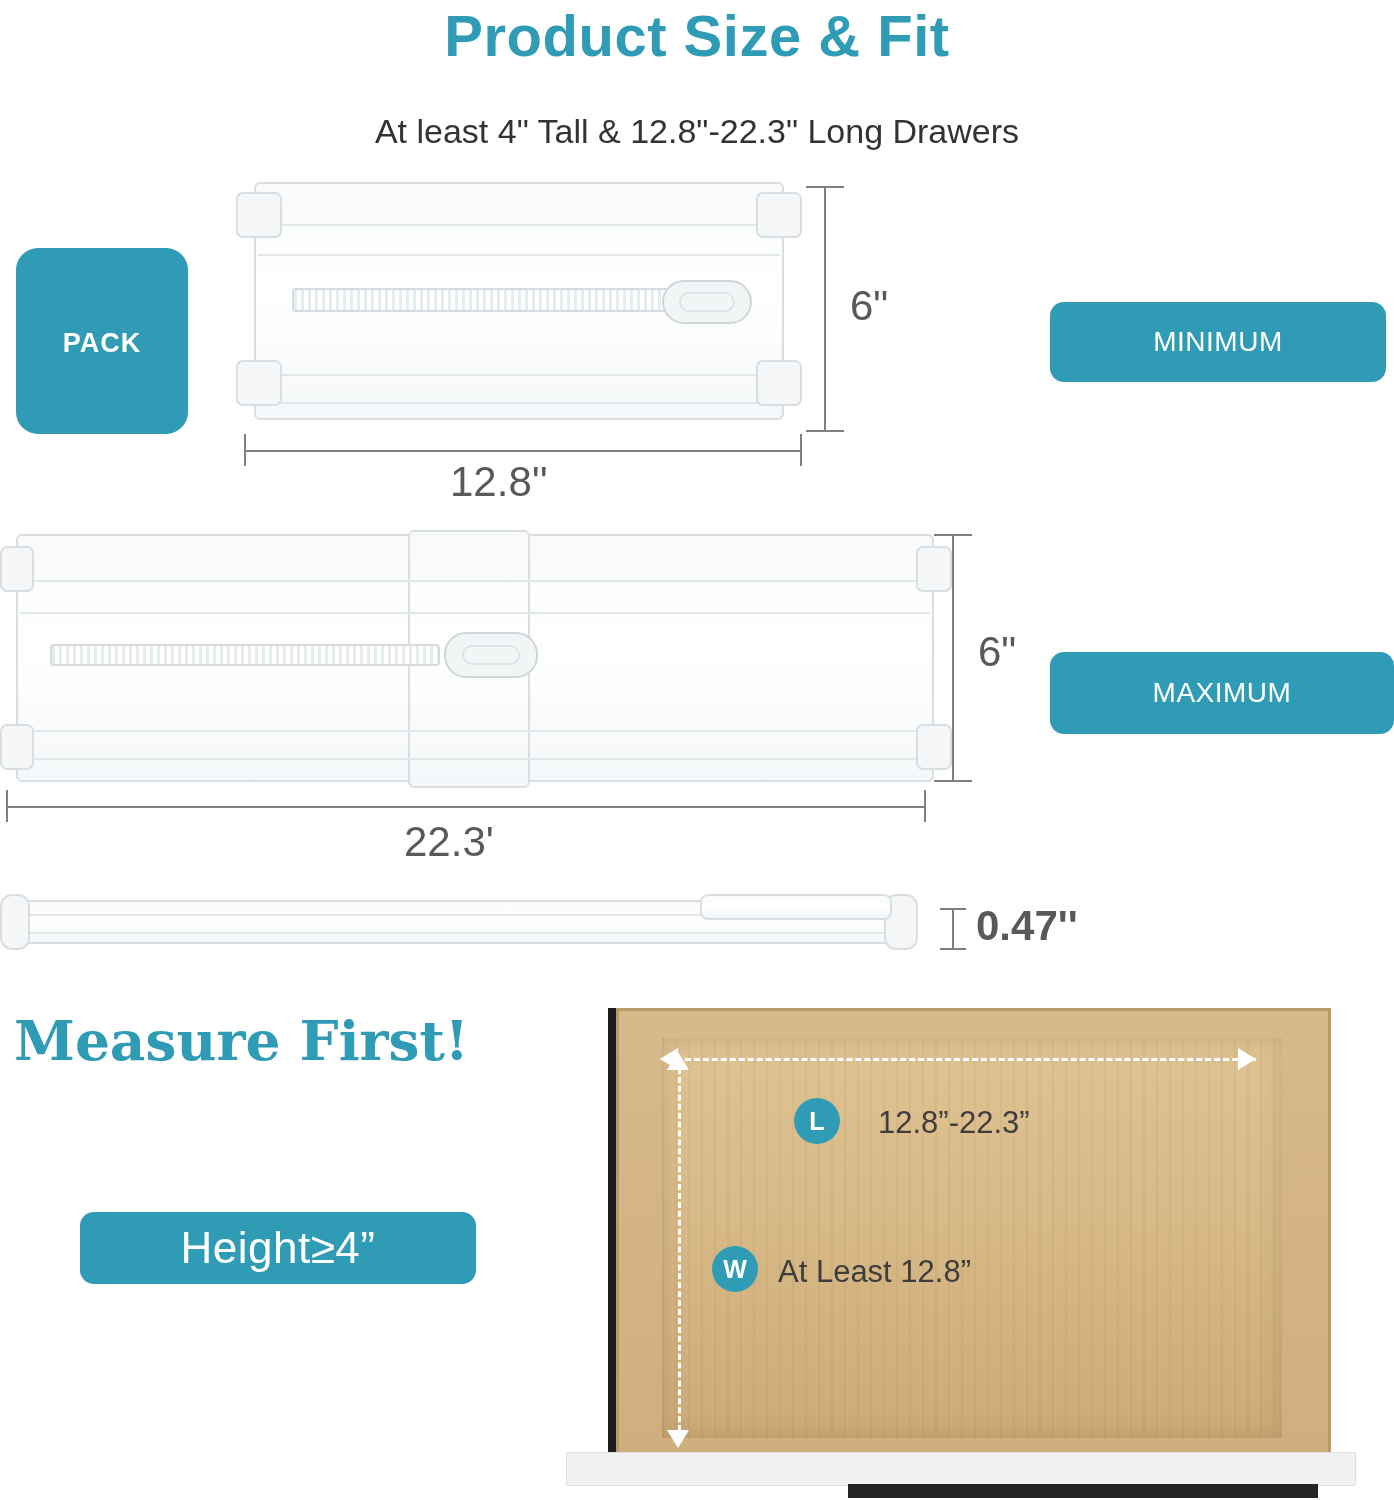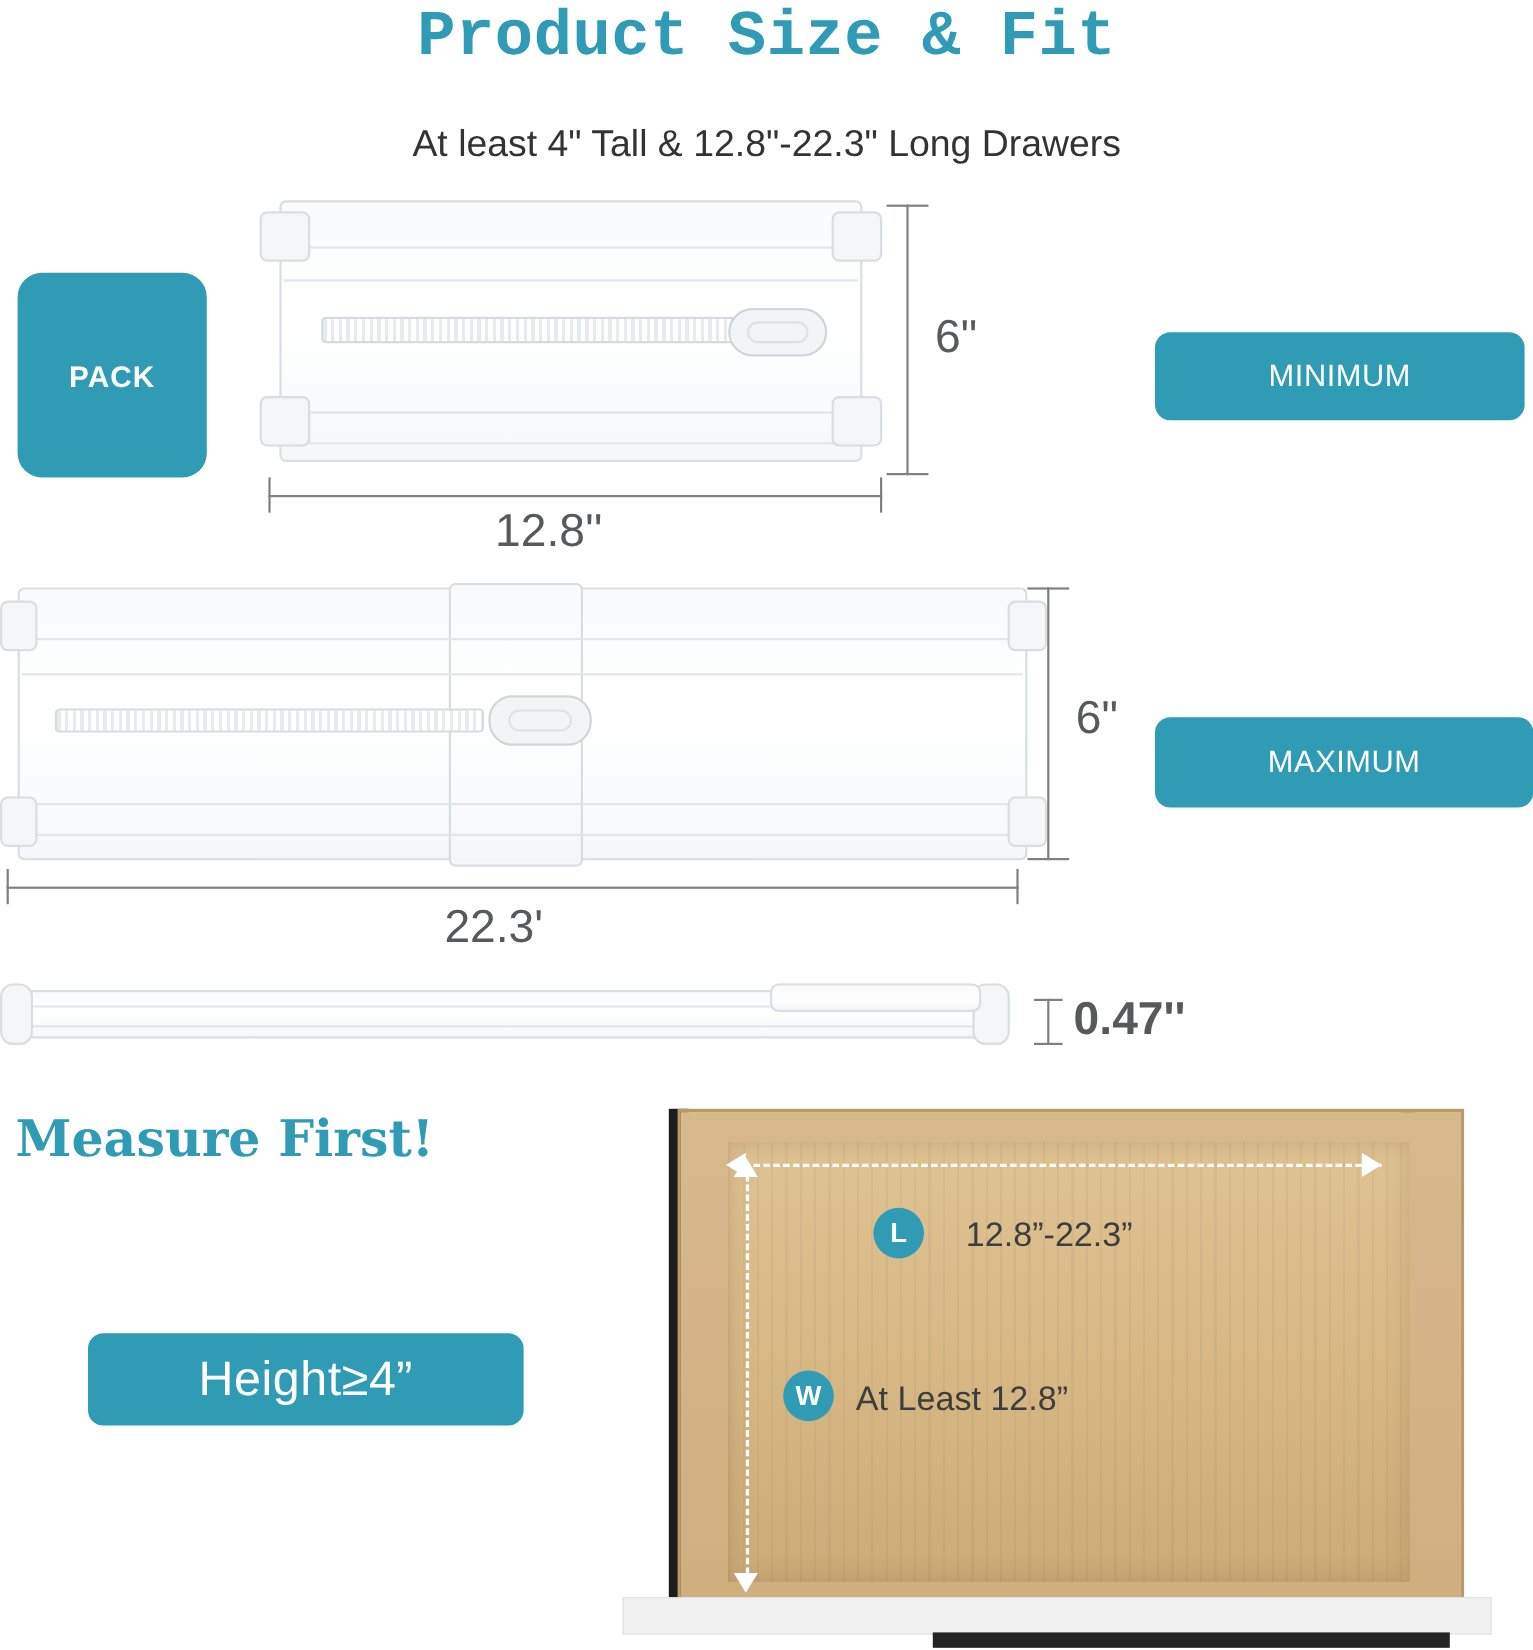--- a/index.html
+++ b/index.html
@@ -15,21 +15,21 @@
     overflow: hidden;
   }
 
   
   #title {
     position: absolute;
     top: 2px;
     left: 0;
     width: 1394px;
     text-align: center;
-    font-family: Liberation Mono, monospace;
+    font-family: Liberation Sans, sans-serif;
     font-size: 58px;
     font-weight: bold;
     color: #2f9bb4;
     letter-spacing: 0.5px;
   }
   #subtitle {
     position: absolute;
     top: 112px;
     left: 0;
     width: 1394px;
@@ -77,21 +77,21 @@
     align-items: center;
     justify-content: center;
     font-size: 28px;
     letter-spacing: 0.5px;
     padding: 0 22px;
     box-sizing: border-box;
   }
   #pill-min  { left: 1050px; top: 302px; width: 336px; height: 80px; }
   #pill-max  { left: 1050px; top: 638px; width: 344px; height: 82px; margin-top: 14px; }
   #pill-height {
-    left: 80px; top: 1212px; width: 396px; height: 84px;
+    left: 80px; top: 1212px; width: 396px; height: 72px;
     font-size: 44px;
   }
 
   
   .divider {
     position: absolute;
     box-sizing: border-box;
   }
 
   
@@ -162,21 +162,21 @@
     color: #58595b;
     font-family: "Liberation Sans", sans-serif;
   }
 
   
   #measure-first {
     position: absolute;
     left: 14px;
     top: 1008px;
     font-family: "DejaVu Serif", serif;
-    font-size: 46px;
+    font-size: 55px;
     font-weight: bold;
     color: #2f9bb4;
   }
 
   
   #drawer {
     position: absolute;
     left: 566px;
     top: 1000px;
     width: 810px;

